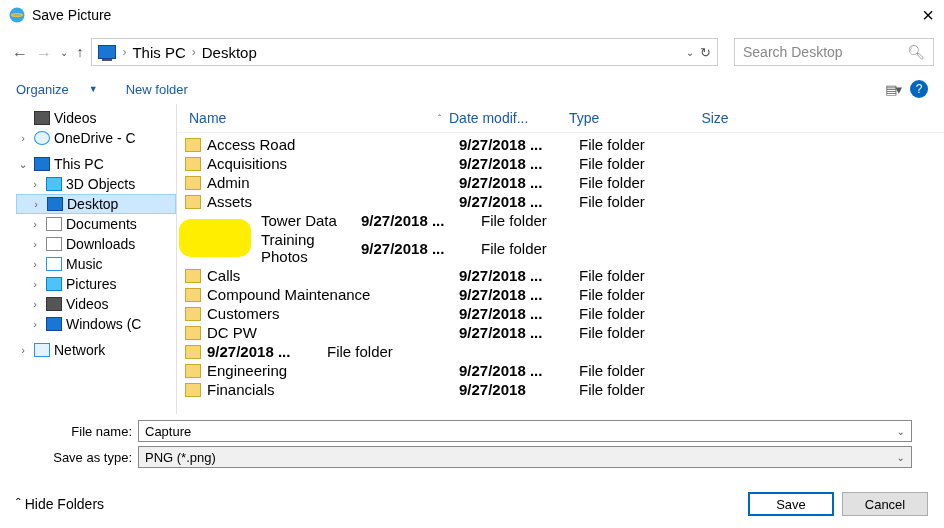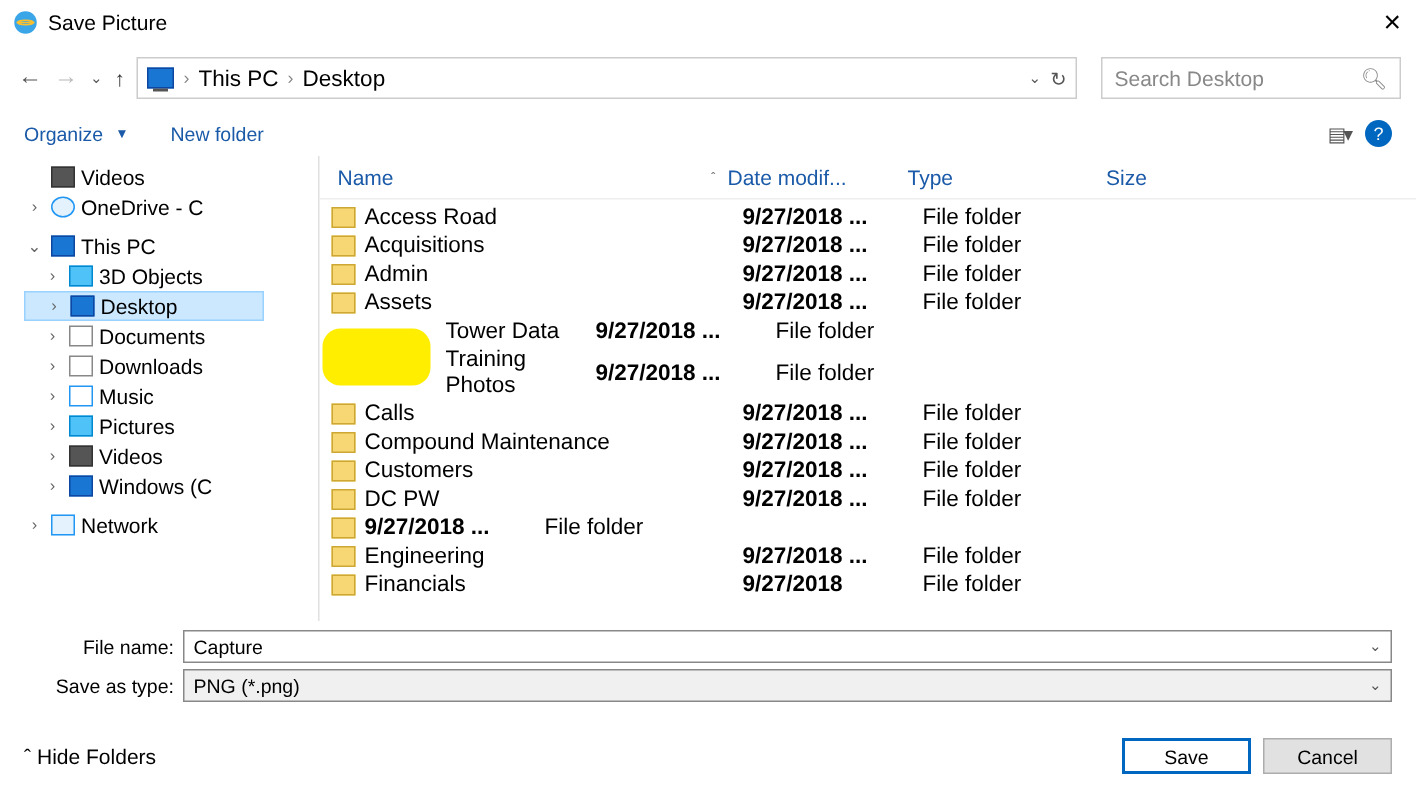--- a/index.html
+++ b/index.html
@@ -18,21 +18,21 @@
   .addressbar { flex: 1; display: flex; align-items: center; border: 1px solid #ccc; background: #fff; height: 28px; padding: 0 6px; gap: 6px; }
   .pc-icon { width: 18px; height: 14px; background: #1976d2; border: 1px solid #0d47a1; position: relative; }
   .pc-icon::after { content: ""; position: absolute; bottom: -3px; left: 3px; width: 10px; height: 2px; background: #555; }
   .crumb { font-size: 15px; }
   .crumb-sep { color: #888; font-size: 12px; }
   .addr-tail { margin-left: auto; display: flex; gap: 6px; align-items: center; color: #555; }
   .searchbox { width: 200px; height: 28px; border: 1px solid #ccc; margin-left: 12px; display: flex; align-items: center; padding: 0 8px; color: #888; font-size: 14px; }
   .searchbox .mag { margin-left: auto; }
   
   .toolbar { display: flex; align-items: center; padding: 6px 16px; gap: 28px; font-size: 13px; }
-  .toolbar .organize { color: #1a5aa8; display: flex; align-items: center; gap: 8px; }
+  .toolbar .organize { color: #1a5aa8; display: flex; align-items: center; gap: 20px; }
   .toolbar .newfolder { color: #1a5aa8; }
   .toolbar .right { margin-left: auto; display: flex; align-items: center; gap: 10px; color: #555; }
   .help-icon { width: 18px; height: 18px; border-radius: 50%; background: #0067c0; color: #fff; font-size: 12px; display: flex; align-items: center; justify-content: center; }
   
   .bodysplit { display: flex; height: 310px; }
   .navpane { width: 160px; padding: 4px 0; font-size: 14px; overflow: hidden; margin-left: 16px; }
   .navnode { display: flex; align-items: center; gap: 4px; padding: 2px 0; white-space: nowrap; }
   .navnode .exp { width: 14px; text-align: center; color: #666; font-size: 11px; }
   .navnode.sel { background: #cce8ff; border: 1px solid #99d1ff; padding: 1px 0; }
   .icon-sm { width: 16px; height: 14px; display: inline-block; }
@@ -40,35 +40,35 @@
   .ico-monitor { background: #1976d2; border: 1px solid #0d47a1; }
   .ico-desktop { background: #1976d2; border: 1px solid #0d47a1; }
   .ico-cloud { background: #e3f2fd; border: 1px solid #2196f3; border-radius: 50%; }
   .ico-network { background: #e3f2fd; border: 1px solid #2196f3; }
   .ico-video { background: #555; border: 1px solid #333; }
   .ico-music { background: #fff; border: 1px solid #2196f3; }
   .ico-pics { background: #4fc3f7; border: 1px solid #0288d1; }
   .ico-docs { background: #fff; border: 1px solid #888; }
   .ico-downloads { background: #fff; border: 1px solid #888; }
   .ico-3d { background: #4fc3f7; border: 1px solid #0288d1; }
-  .listpane { flex: 1; border-left: 1px solid #e0e0e0; display: flex; flex-direction: column; overflow: hidden; margin-left: 36px; }
+  .listpane { flex: 1; border-left: 1px solid #e0e0e0; display: flex; flex-direction: column; overflow: hidden; }
   .colhead { display: flex; font-size: 14px; color: #1a5aa8; padding: 4px 8px; border-bottom: 1px solid #eee; }
   .colhead div { padding: 2px 4px; }
   .col-name { width: 260px; display:flex; align-items:center; gap:6px; justify-content:space-between; }
   .col-date { width: 120px; }
   .col-type { width: 110px; }
   .col-size { width: 80px; text-align: center; }
   .filerows { flex: 1; overflow: hidden; padding: 2px 8px; }
   .filerow { display: flex; font-size: 15px; padding: 1px 0; align-items: center; }
   .filerow .icon-sm { margin-right: 6px; flex-shrink: 0; }
   .filerow .fname { width: 252px; }
   .filerow .fdate { width: 120px; font-weight: bold; }
   .filerow .ftype { width: 110px; }
   .redact { position: absolute; background: #ffee00; border-radius: 12px; }
-  .namearea { padding: 6px 16px; font-size: 13px; }
+  .namearea { padding: 6px 32px; font-size: 13px; }
   .namerow { display: flex; align-items: center; margin-bottom: 4px; }
   .namerow label { width: 100px; text-align: right; margin-right: 6px; }
   .namerow .field { flex: 1; border: 1px solid #888; height: 22px; padding: 0 6px; display: flex; align-items: center; background: #fff; }
   .namerow .combo { flex: 1; border: 1px solid #888; height: 22px; padding: 0 6px; display: flex; align-items: center; background: #f0f0f0; }
   .dropbtn { margin-left: auto; font-size: 10px; color: #555; }
   .footer { display: flex; align-items: center; padding: 14px 16px 4px; gap: 8px; }
   .footer .hide { font-size: 14px; display: flex; align-items: center; gap: 4px; }
   .footer .btns { margin-left: auto; display: flex; gap: 8px; }
   .btn { width: 86px; height: 24px; display: flex; align-items: center; justify-content: center; font-size: 13px; background: #e1e1e1; border: 1px solid #adadad; }
   .btn.primary { background: #fff; border: 2px solid #0067c0; height: 24px; }

